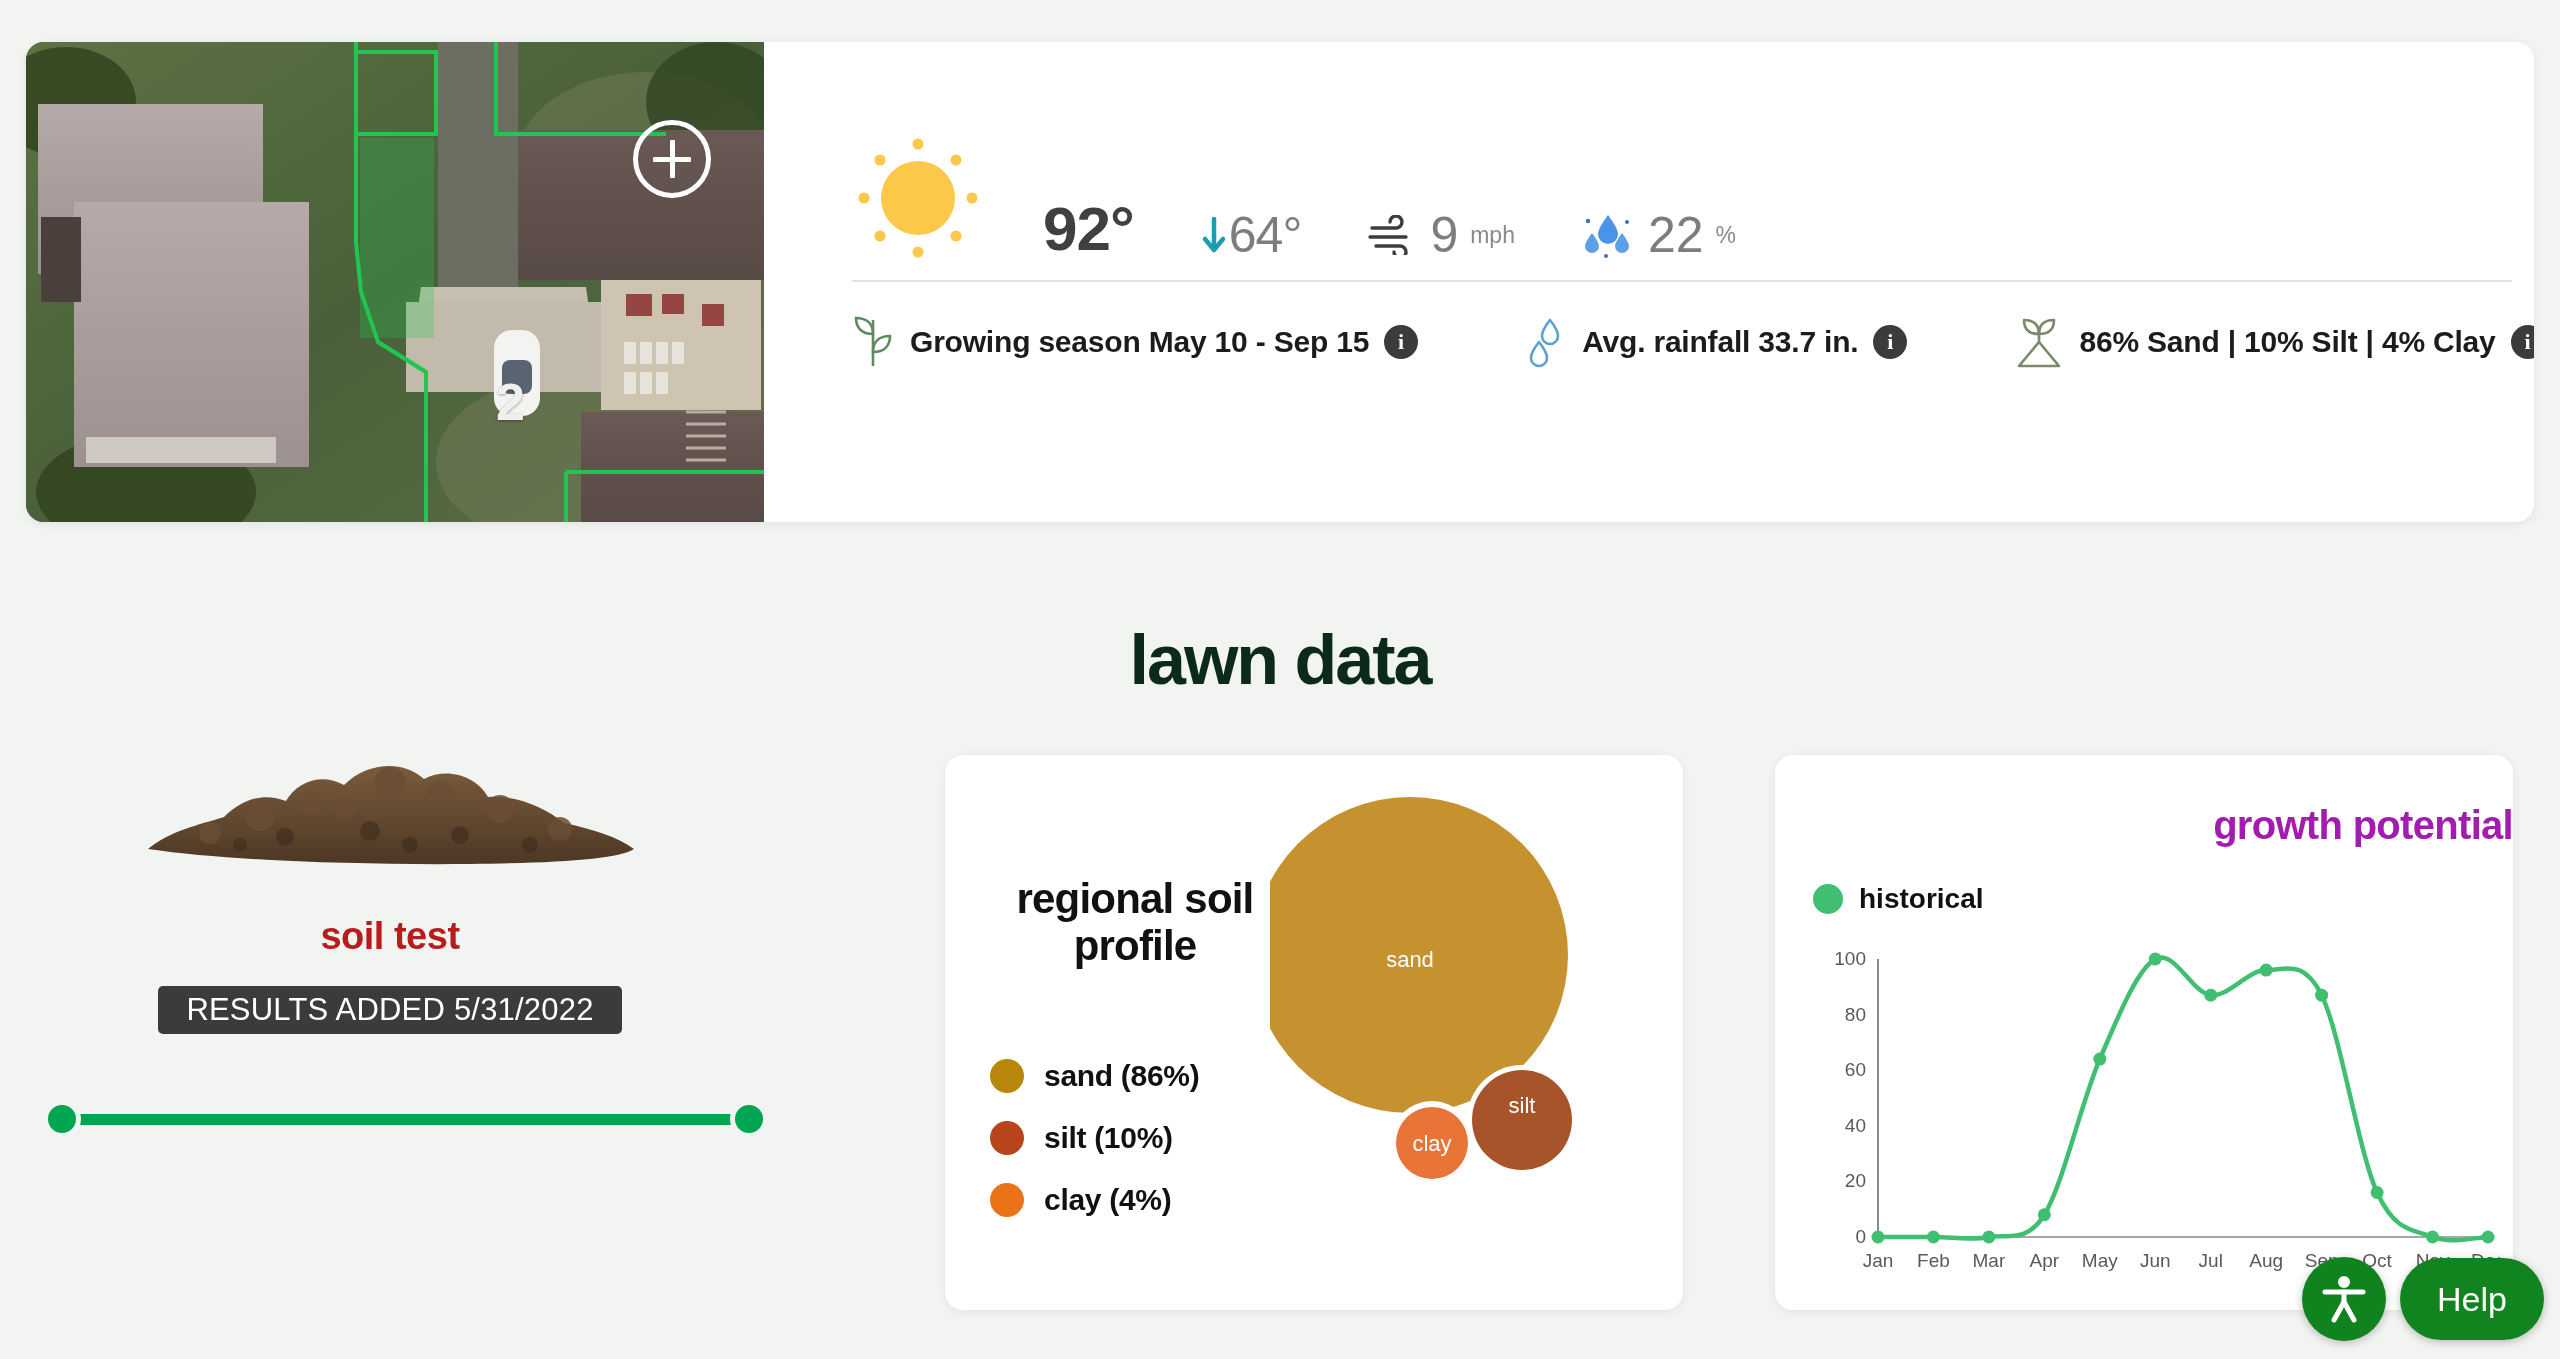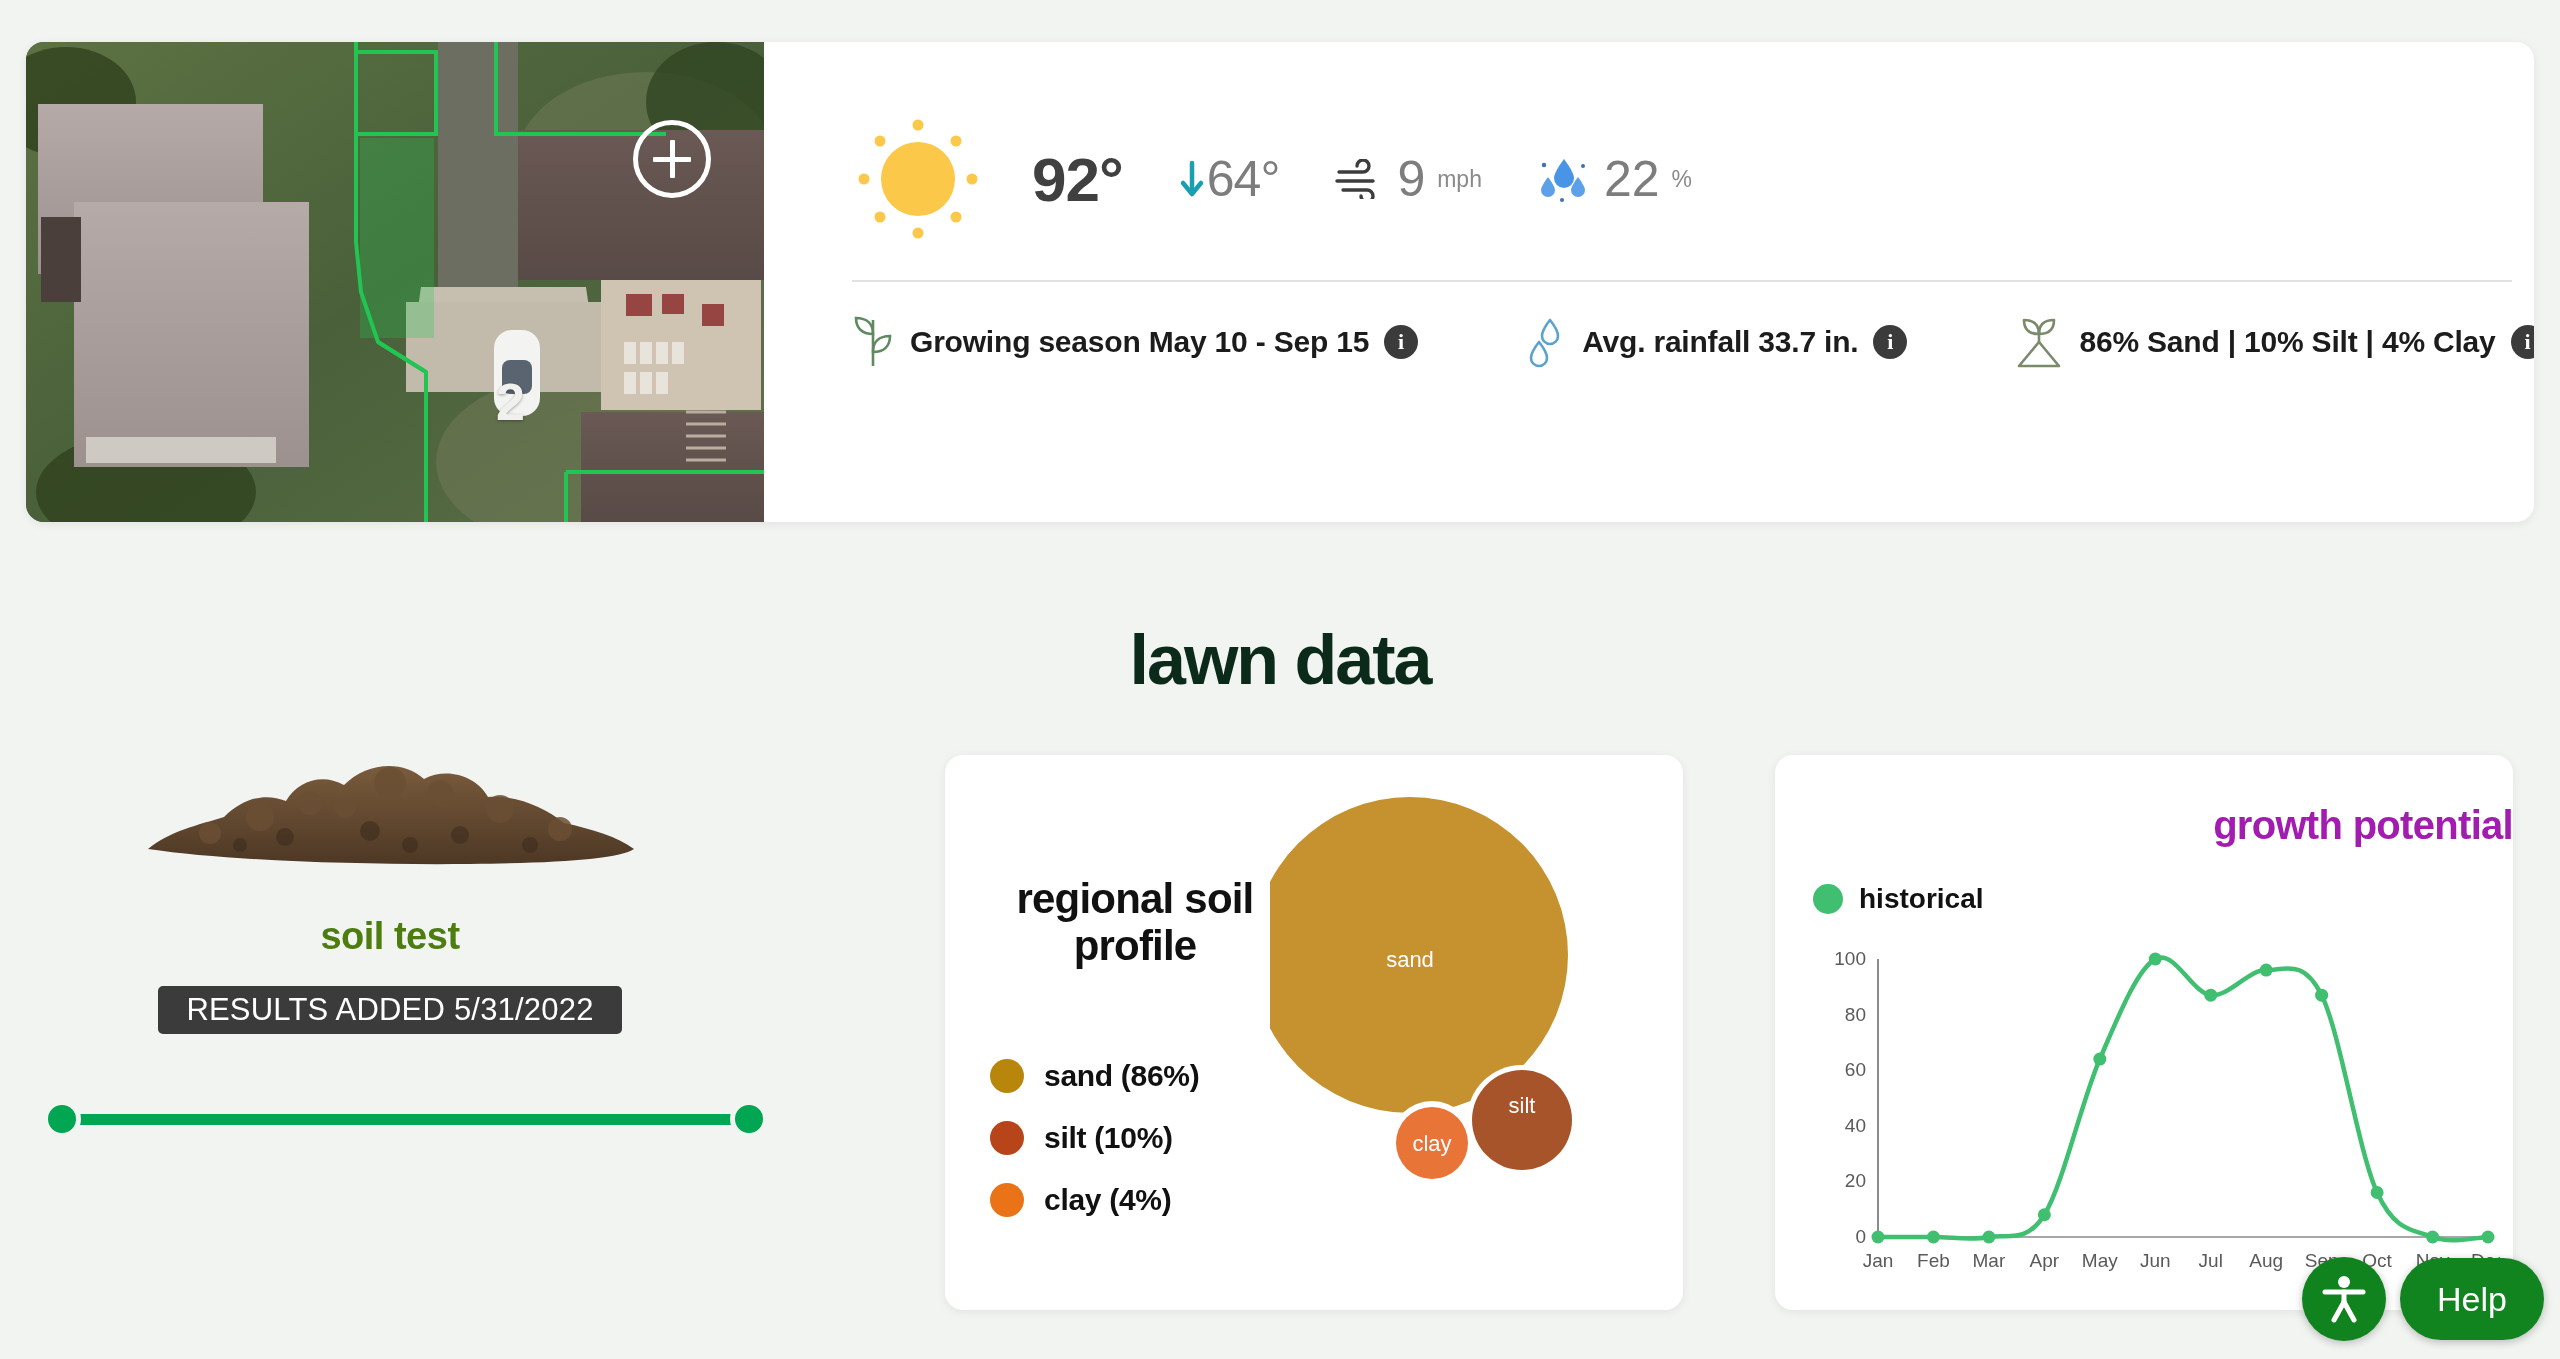--- a/index.html
+++ b/index.html
@@ -51,23 +51,23 @@
   .plus-btn .bar-h { position: absolute; width: 38px; height: 5px; background: #fff; border-radius: 1px; }
   .plus-btn .bar-v { position: absolute; width: 5px; height: 38px; background: #fff; border-radius: 1px; }
 
   
   .weather-pane {
     flex: 1;
     padding: 52px 70px 0 70px;
     display: flex; flex-direction: column;
   }
   .weather-row {
-    display: flex; align-items: center;
+    display: flex; align-items: flex-end;
     height: 170px;
-    gap: 0;
+    gap: 11px;
   }
   .sun-wrap { width: 132px; height: 132px; position: relative; flex: 0 0 132px; margin-left: 18px; }
   .temp-main {
     font-size: 62px; font-weight: 700; color: #404040;
     letter-spacing: -1px; margin-left: 48px;
   }
   .wx-item { display: flex; align-items: center; margin-left: 54px; }
   .arrow-down { width: 30px; height: 40px; flex: 0 0 30px; }
   .temp-low { font-size: 50px; color: #7d7d7d; font-weight: 400; letter-spacing: -1px; }
   .wind-icon { width: 52px; height: 40px; flex: 0 0 52px; margin-right: 12px; }
@@ -113,21 +113,21 @@
 
   
   .soil-test {
     position: absolute;
     left: 30px; top: 745px;
     width: 720px;
     display: flex; flex-direction: column; align-items: center;
   }
   .dirt-svg { width: 500px; height: 120px; display: block; }
   .soil-title {
-    font-size: 38px; font-weight: 800; color: #4d7c0f;
+    font-size: 38px; font-weight: 800; color: #b91c1c;
     margin-top: 50px; letter-spacing: -0.5px;
   }
   .results-chip {
     margin-top: 28px;
     background: #3b3b3b; color: #fff;
     font-size: 31px; font-weight: 400;
     padding: 6px 28px; border-radius: 5px;
     letter-spacing: 0.2px;
     cursor: pointer;
   }

